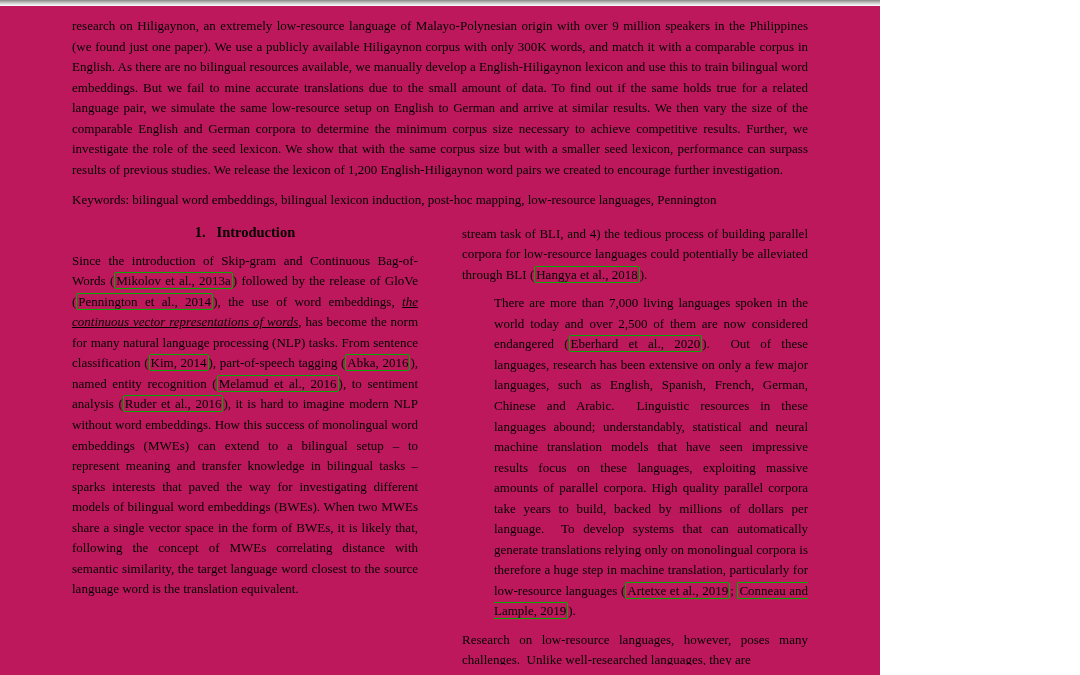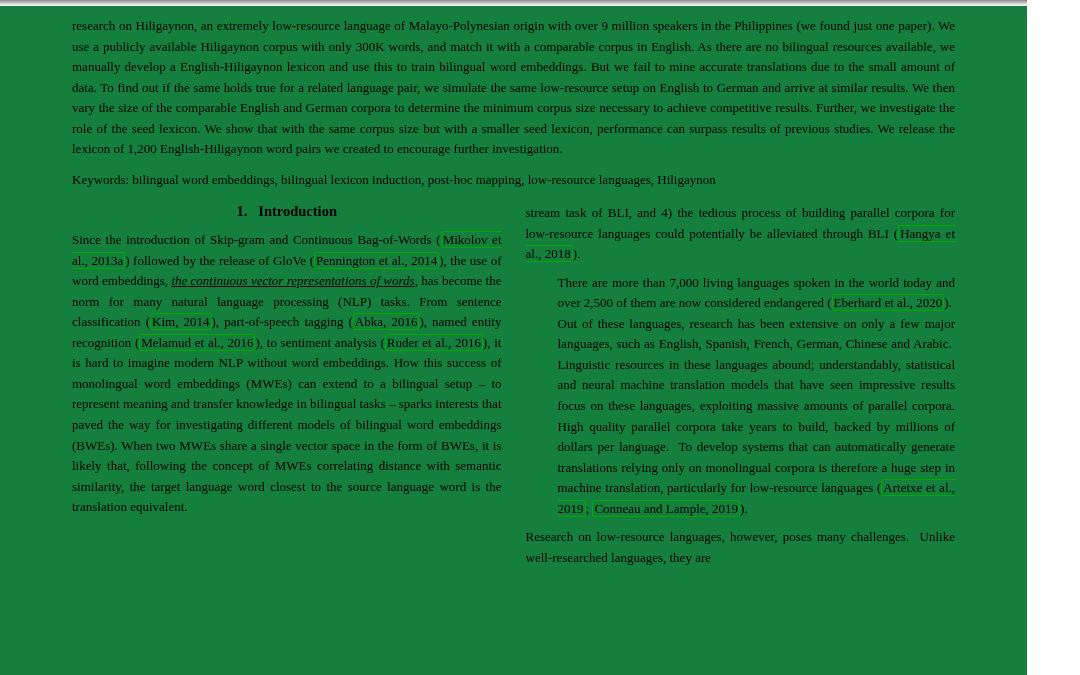--- a/index.html
+++ b/index.html
@@ -8,23 +8,23 @@
       background: #fff;
       font-family: "Times New Roman", Times, serif;
       font-size: 13.5px;
       color: #000;
       width: 1080px;
       height: 675px;
       overflow: hidden;
     }
 
     .page {
-      width: 1027px;
+      width: 880px;
       height: 675px;
-      background: #15803d;
+      background: #be185d;
       padding: 0;
       position: relative;
       overflow: hidden;
     }
 
     
     .top-shadow {
       height: 6px;
       background: linear-gradient(to bottom, #888, #ccc, #fff);
       width: 100%;
@@ -45,21 +45,21 @@
       line-height: 1.5;
     }
 
     .keywords-bold {
       font-weight: normal;
     }
 
     
     .two-columns {
       display: flex;
-      gap: 24px;
+      gap: 44px;
       flex: 1;
       overflow: hidden;
     }
 
     .column {
       flex: 1;
       overflow: hidden;
     }
 
     
@@ -117,21 +117,21 @@
   <div class="top-shadow"></div>
 
   <div class="content-area">
 
     <div class="abstract-text">
       <span>research on Hiligaynon, an extremely low-resource language of Malayo-Polynesian origin with over 9 million speakers in the Philippines (we found just one paper). We use a publicly available Hiligaynon corpus with only 300K words, and match it with a comparable corpus in English. As there are no bilingual resources available, we manually develop a English-Hiligaynon lexicon and use this to train bilingual word embeddings. But we fail to mine accurate translations due to the small amount of data. To find out if the same holds true for a related language pair, we simulate the same low-resource setup on English to German and arrive at similar results. We then vary the size of the comparable English and German corpora to determine the minimum corpus size necessary to achieve competitive results. Further, we investigate the role of the seed lexicon. We show that with the same corpus size but with a smaller seed lexicon, performance can surpass results of previous studies. We release the lexicon of 1,200 English-Hiligaynon word pairs we created to encourage further investigation.</span>
     </div>
 
     <div class="keywords-section">
       <span class="keywords-bold">Keywords:</span>
-      <span>bilingual word embeddings, bilingual lexicon induction, post-hoc mapping, low-resource languages, Hiligaynon</span>
+      <span>bilingual word embeddings, bilingual lexicon induction, post-hoc mapping, low-resource languages, Pennington</span>
     </div>
 
     <div class="two-columns">
 
       <div class="column">
 
         <div class="section-heading">
           <span class="section-number">1.</span>
           &nbsp;
           <span>Introduction</span>

